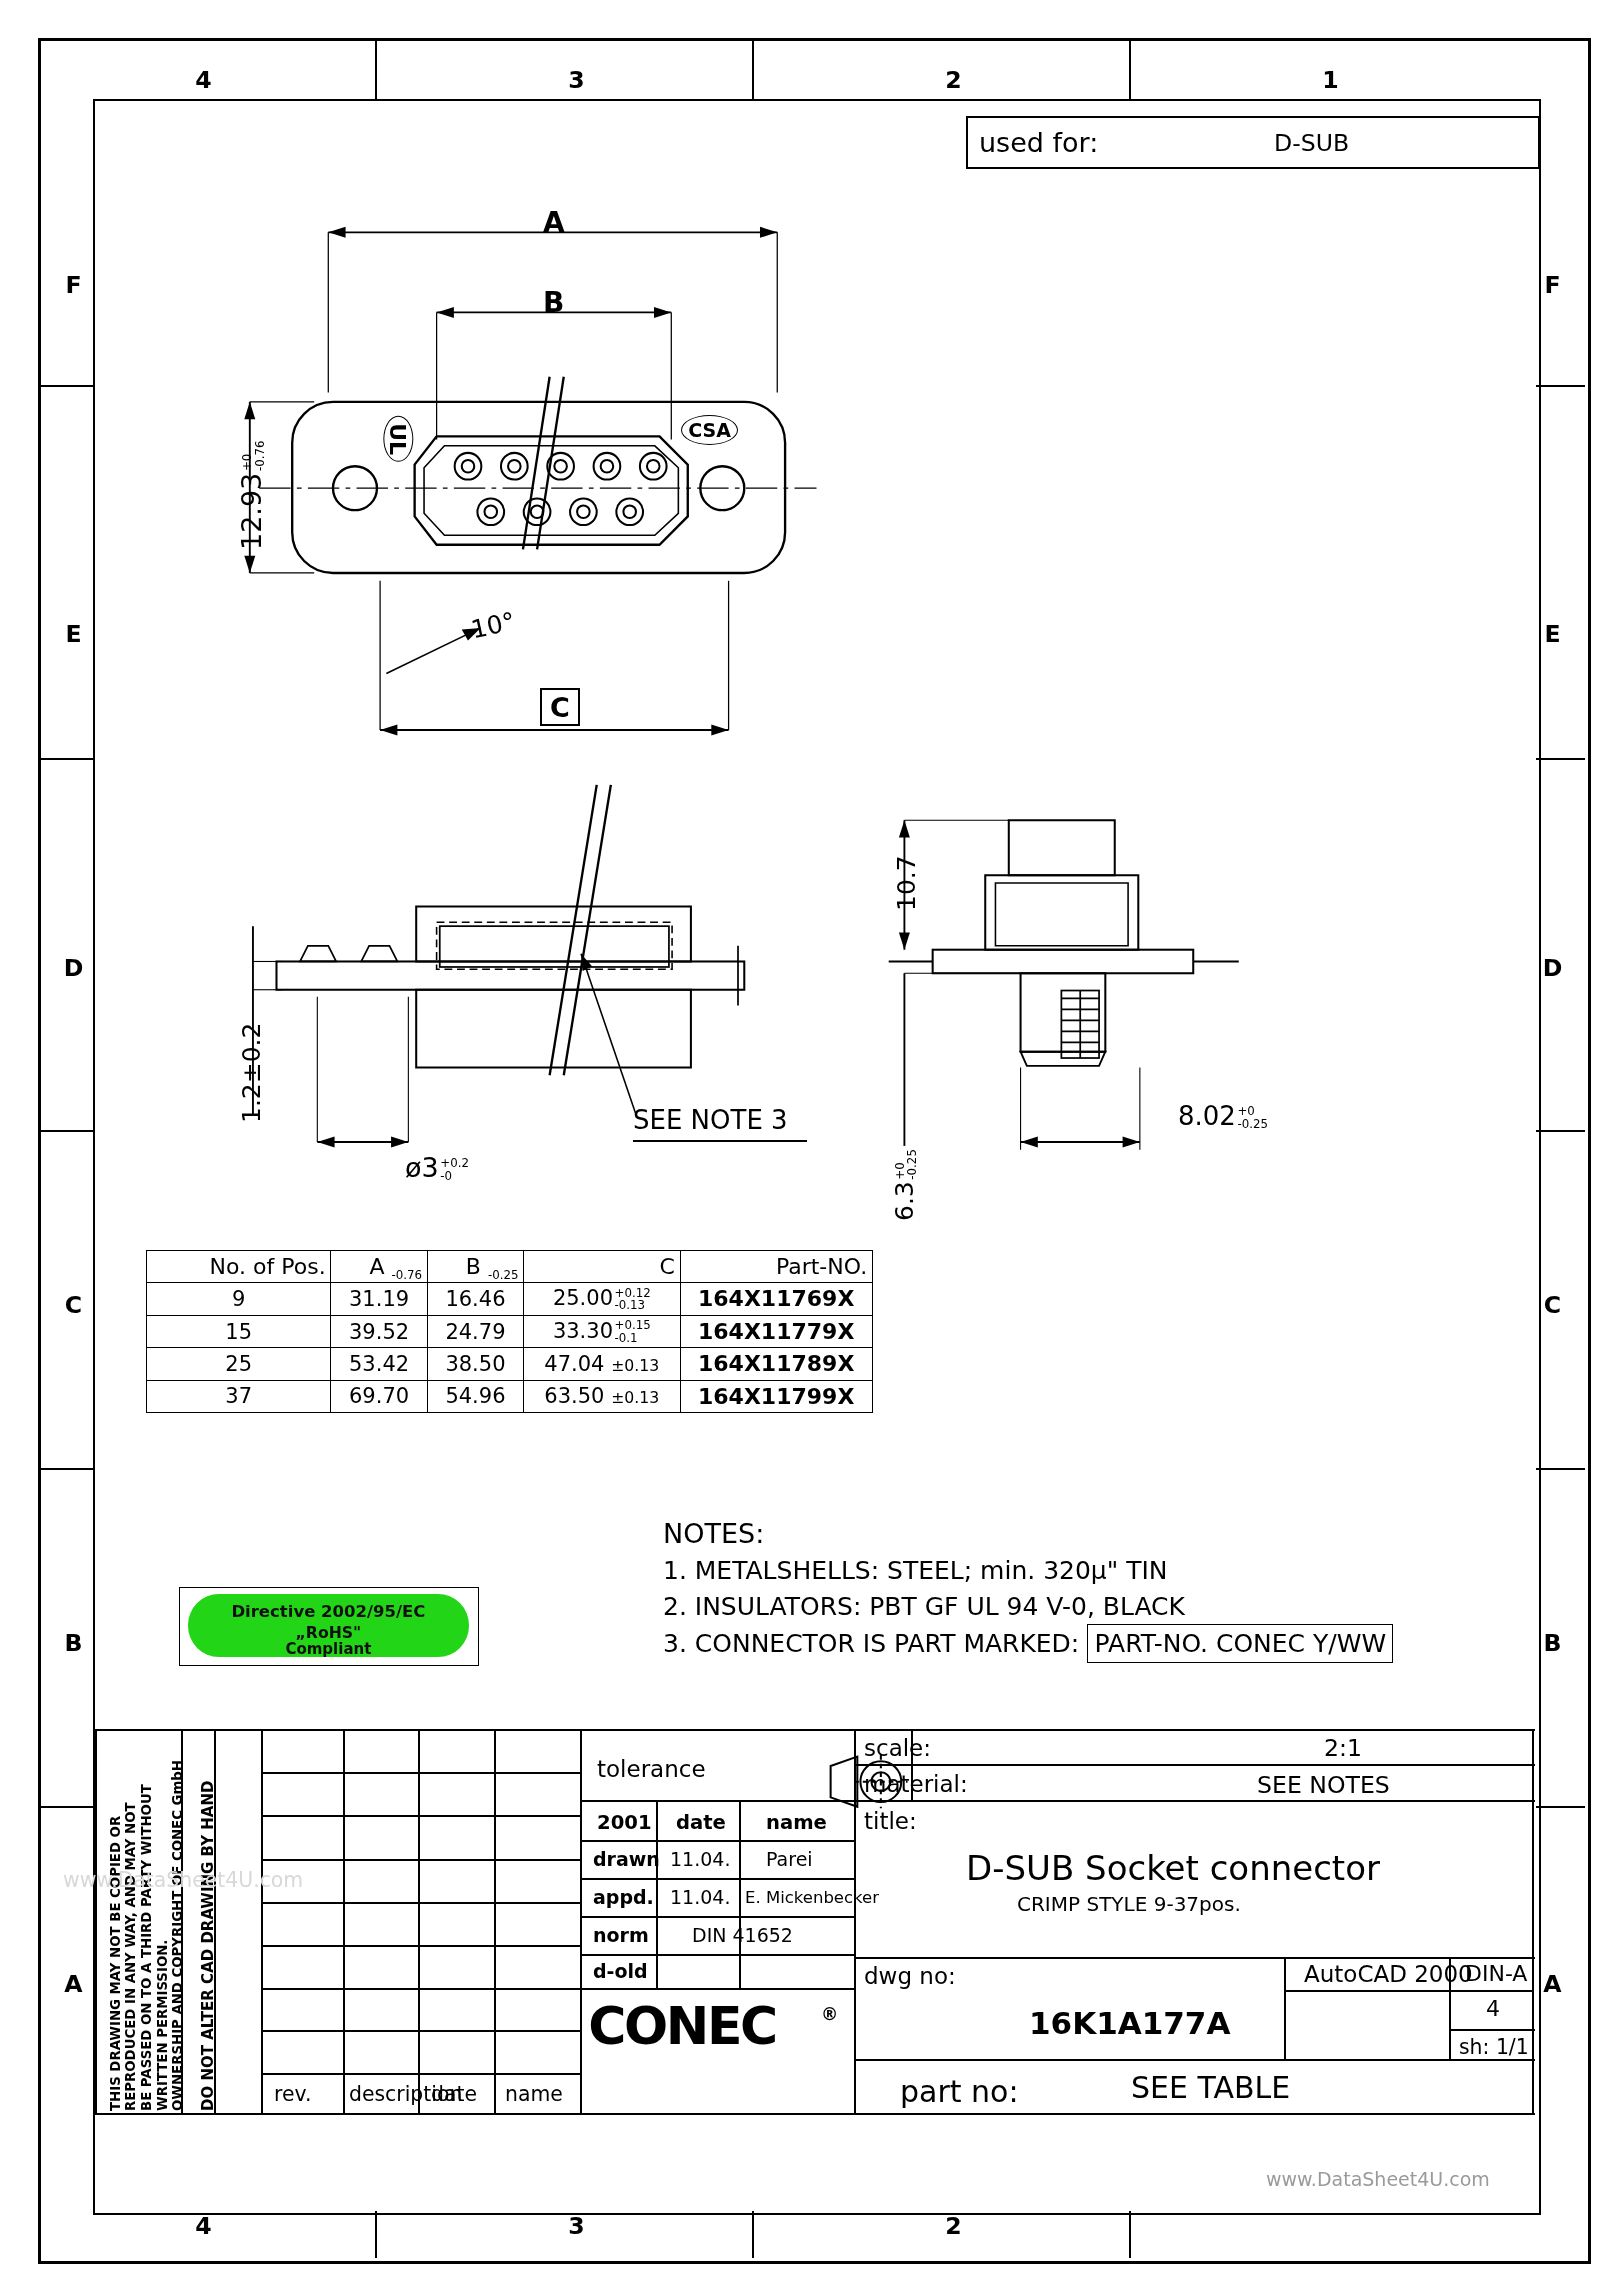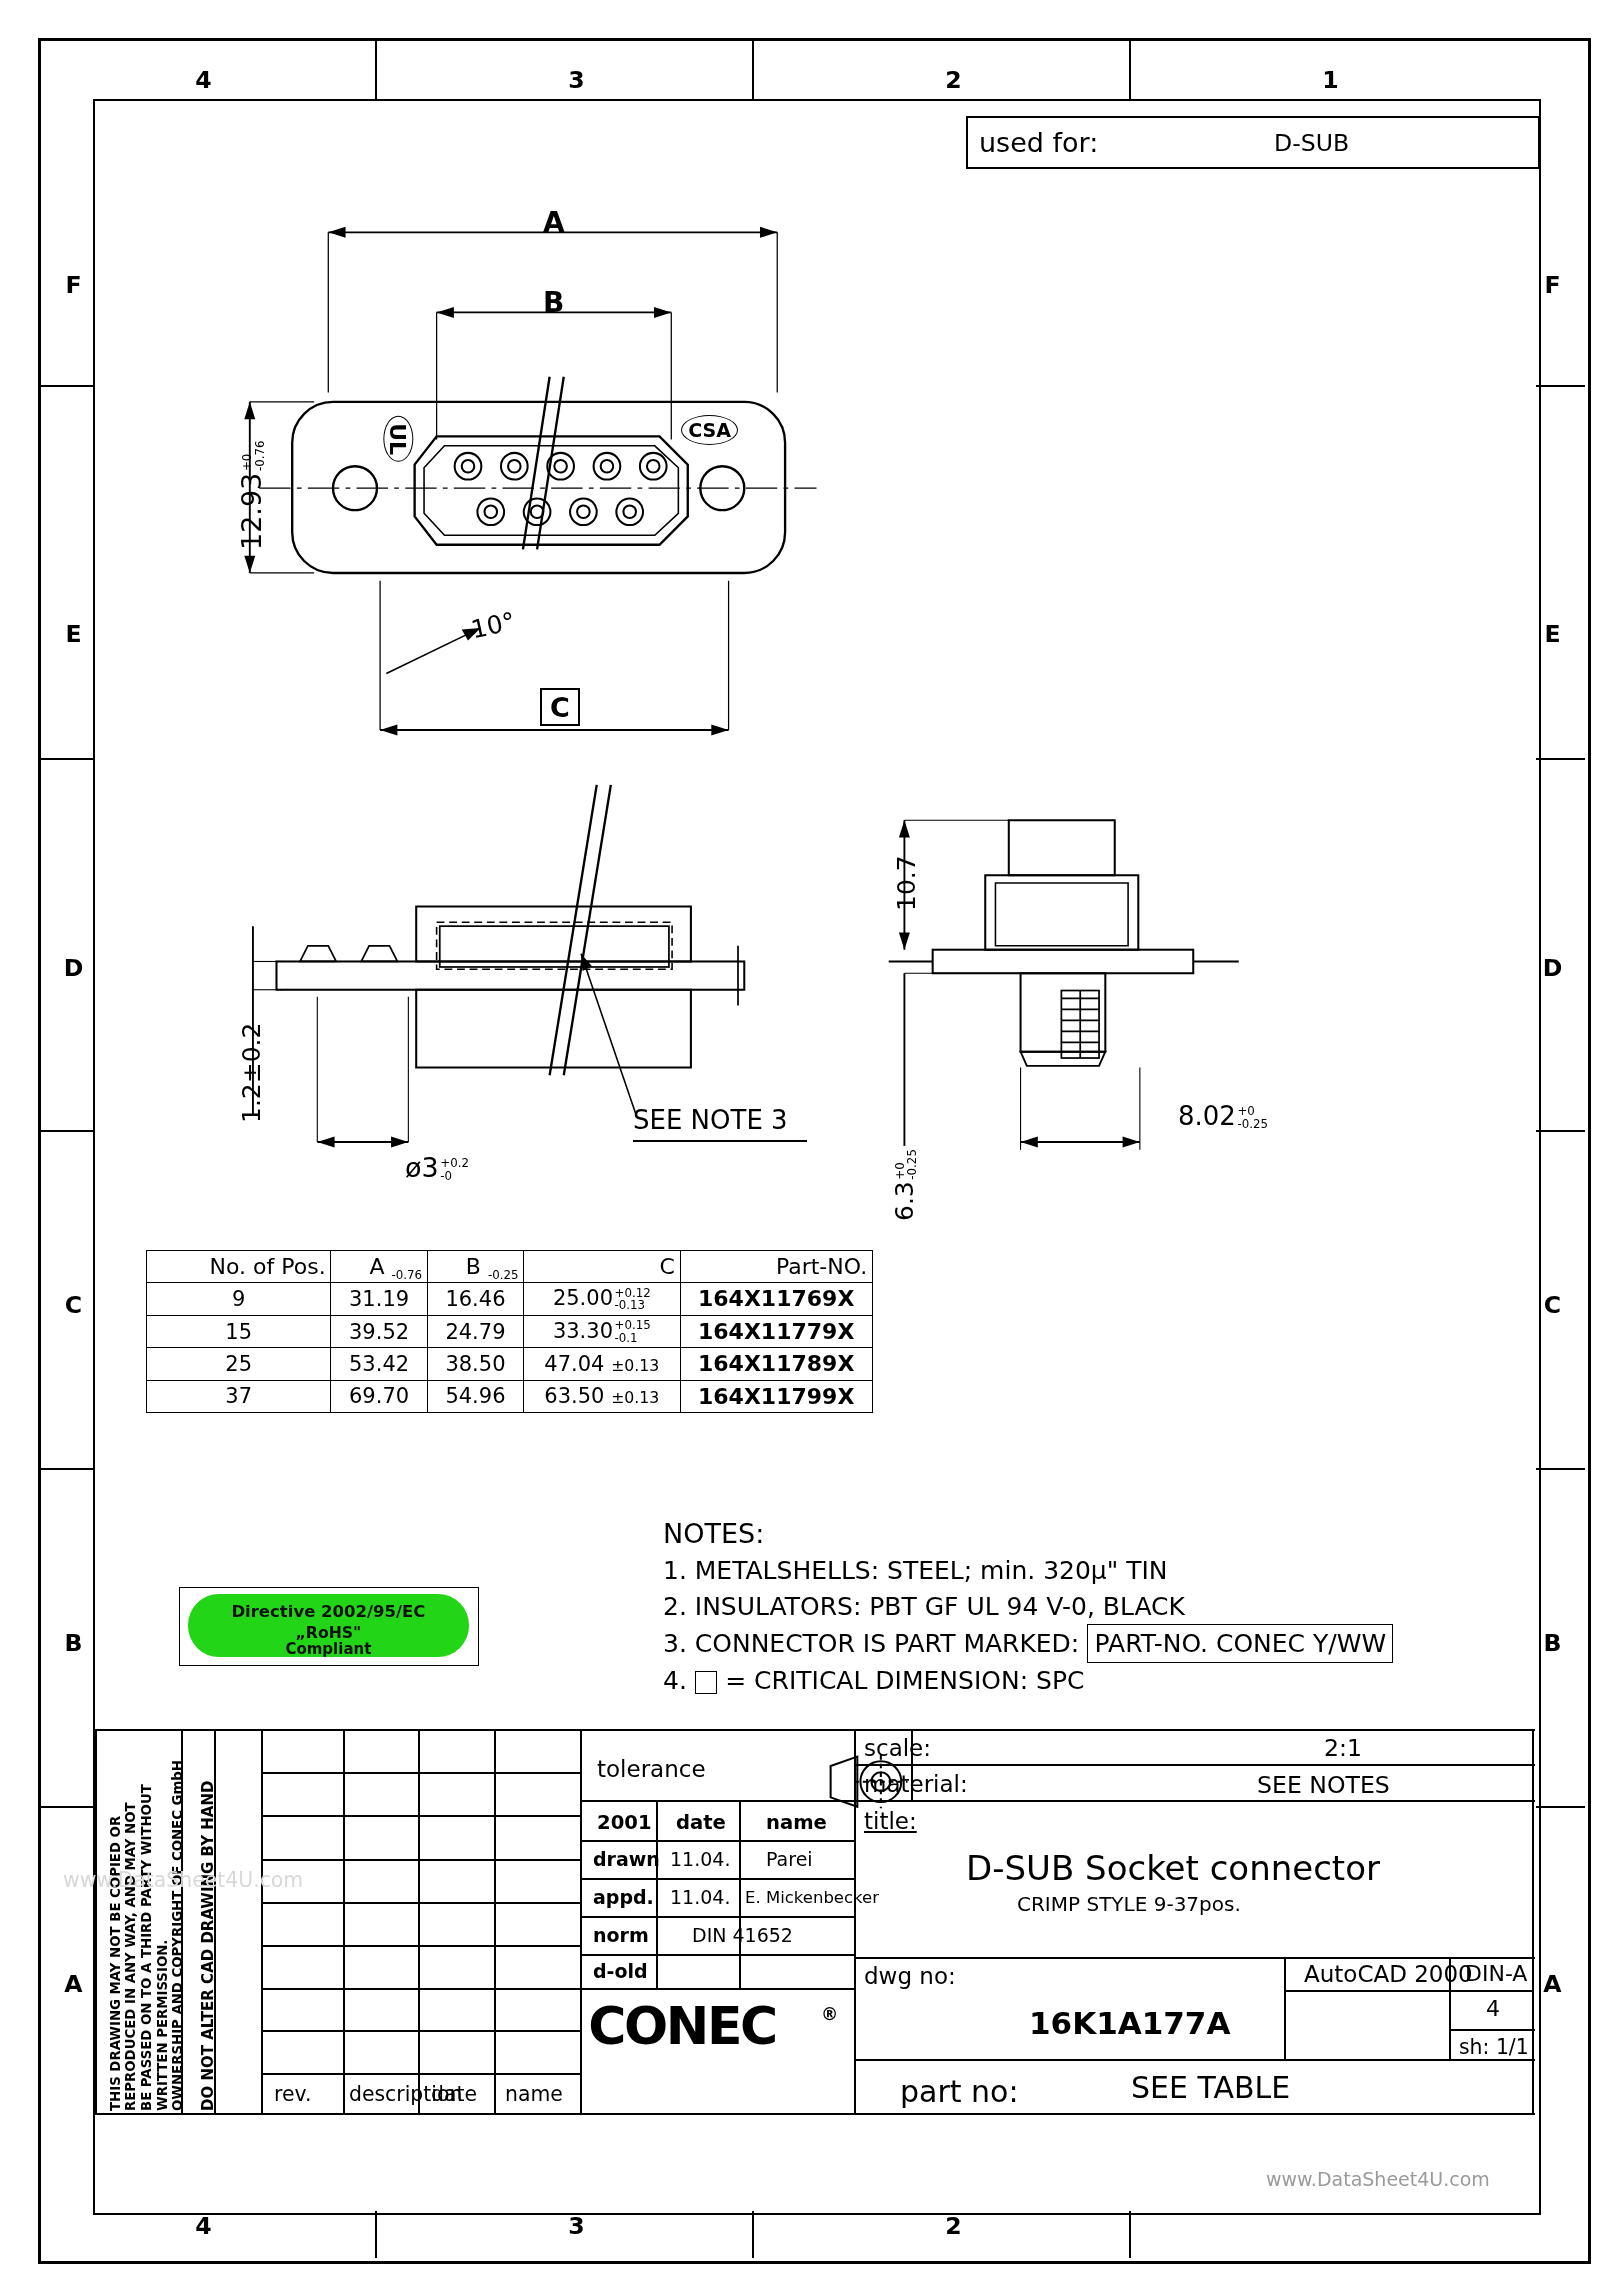--- a/index.html
+++ b/index.html
@@ -328,25 +328,20 @@
     </table>
 
   <div class="notes">
     <div class="hd">NOTES:</div>
     <div>1. METALSHELLS: STEEL; min. 320µ" TIN</div>
     <div>2. INSULATORS: PBT GF UL 94 V-0, BLACK</div>
     <div>
       <span>3. CONNECTOR IS PART MARKED:</span>
       <span class="markbox">PART-NO. CONEC Y/WW</span>
     </div>
-    <div>
-      <span>4.</span>
-      <span class="boxmark"></span>
-      <span>= CRITICAL DIMENSION: SPC</span>
-    </div>
   </div>
 
   <div class="rohs">
     <div class="pill"></div>
     <div class="rt" style="top:14px;font-size:16.5px;">Directive 2002/95/EC</div>
     <div class="rt" style="top:35px;font-size:15.7px;">„RoHS"</div>
     <div class="rt" style="top:52px;font-size:15px;">Compliant</div>
   </div>
 
   <div class="tb">
@@ -413,21 +408,21 @@
 
     <div class="tbtxt bold" style="left:498px;top:157px;font-size:19px;">appd.</div>
     <div class="tbtxt" style="left:575px;top:157px;font-size:19px;">11.04.</div>
     <div class="tbtxt" style="left:650px;top:159px;font-size:16.5px;">E. Mickenbecker</div>
 
     <div class="tbtxt bold" style="left:498px;top:195px;font-size:19px;">norm</div>
     <div class="tbtxt" style="left:597px;top:195px;font-size:19px;">DIN 41652</div>
 
     <div class="tbtxt bold" style="left:498px;top:231px;font-size:19px;">d-old</div>
 
-    <div class="tbtxt" style="left:769px;top:79px;font-size:23px;text-decoration:underline;">title:</div>
+    <div class="tbtxt" style="left:769px;top:79px;font-size:23px;">title:</div>
     <div class="tbtxt" style="left:871px;top:119px;font-size:34px;">D-SUB Socket connector</div>
     <div class="tbtxt" style="left:922px;top:163px;font-size:20px;">CRIMP STYLE 9-37pos.</div>
 
     <div class="tbtxt" style="left:769px;top:234px;font-size:23px;">dwg no:</div>
     <div class="tbtxt bold" style="left:934px;top:276px;font-size:31px;">16K1A177A</div>
     <div class="tbtxt" style="left:1209px;top:232px;font-size:23px;">AutoCAD 2000</div>
     <div class="tbtxt" style="left:1370px;top:232px;font-size:22px;">DIN-A</div>
     <div class="tbtxt" style="left:1391px;top:267px;font-size:22px;">4</div>
     <div class="tbtxt" style="left:1364px;top:306px;font-size:20.4px;">sh: 1/1</div>
 

